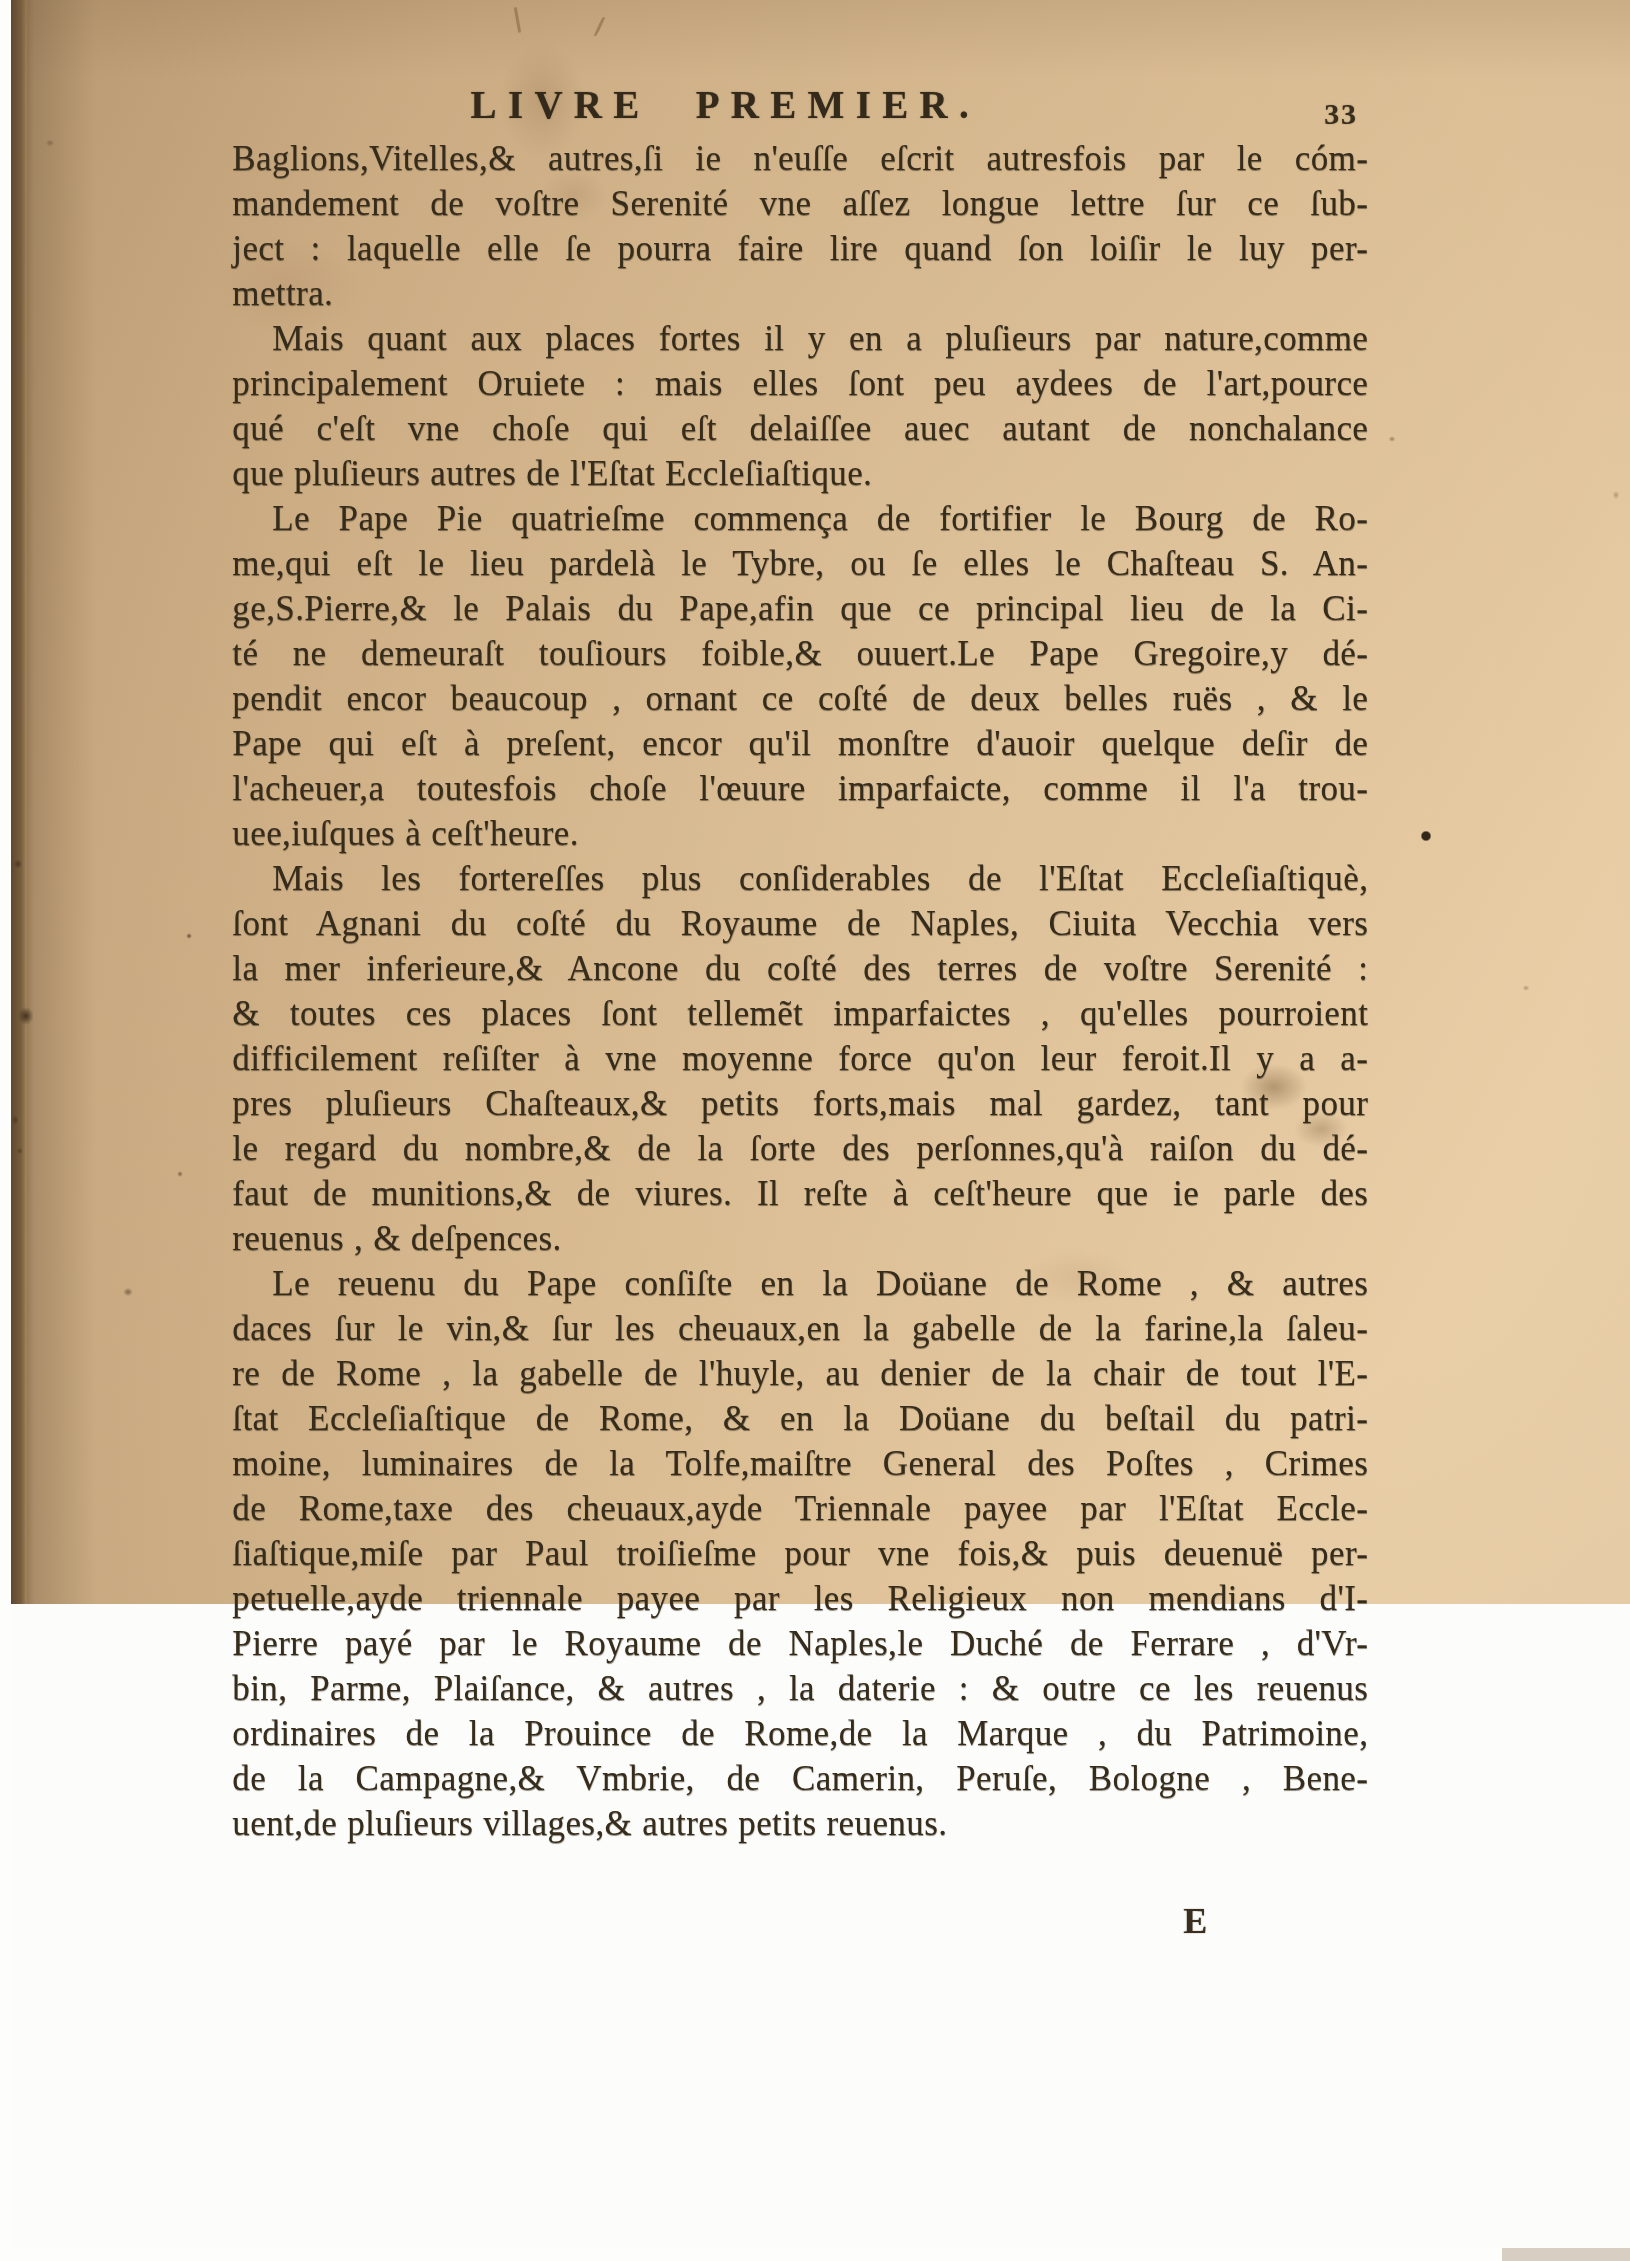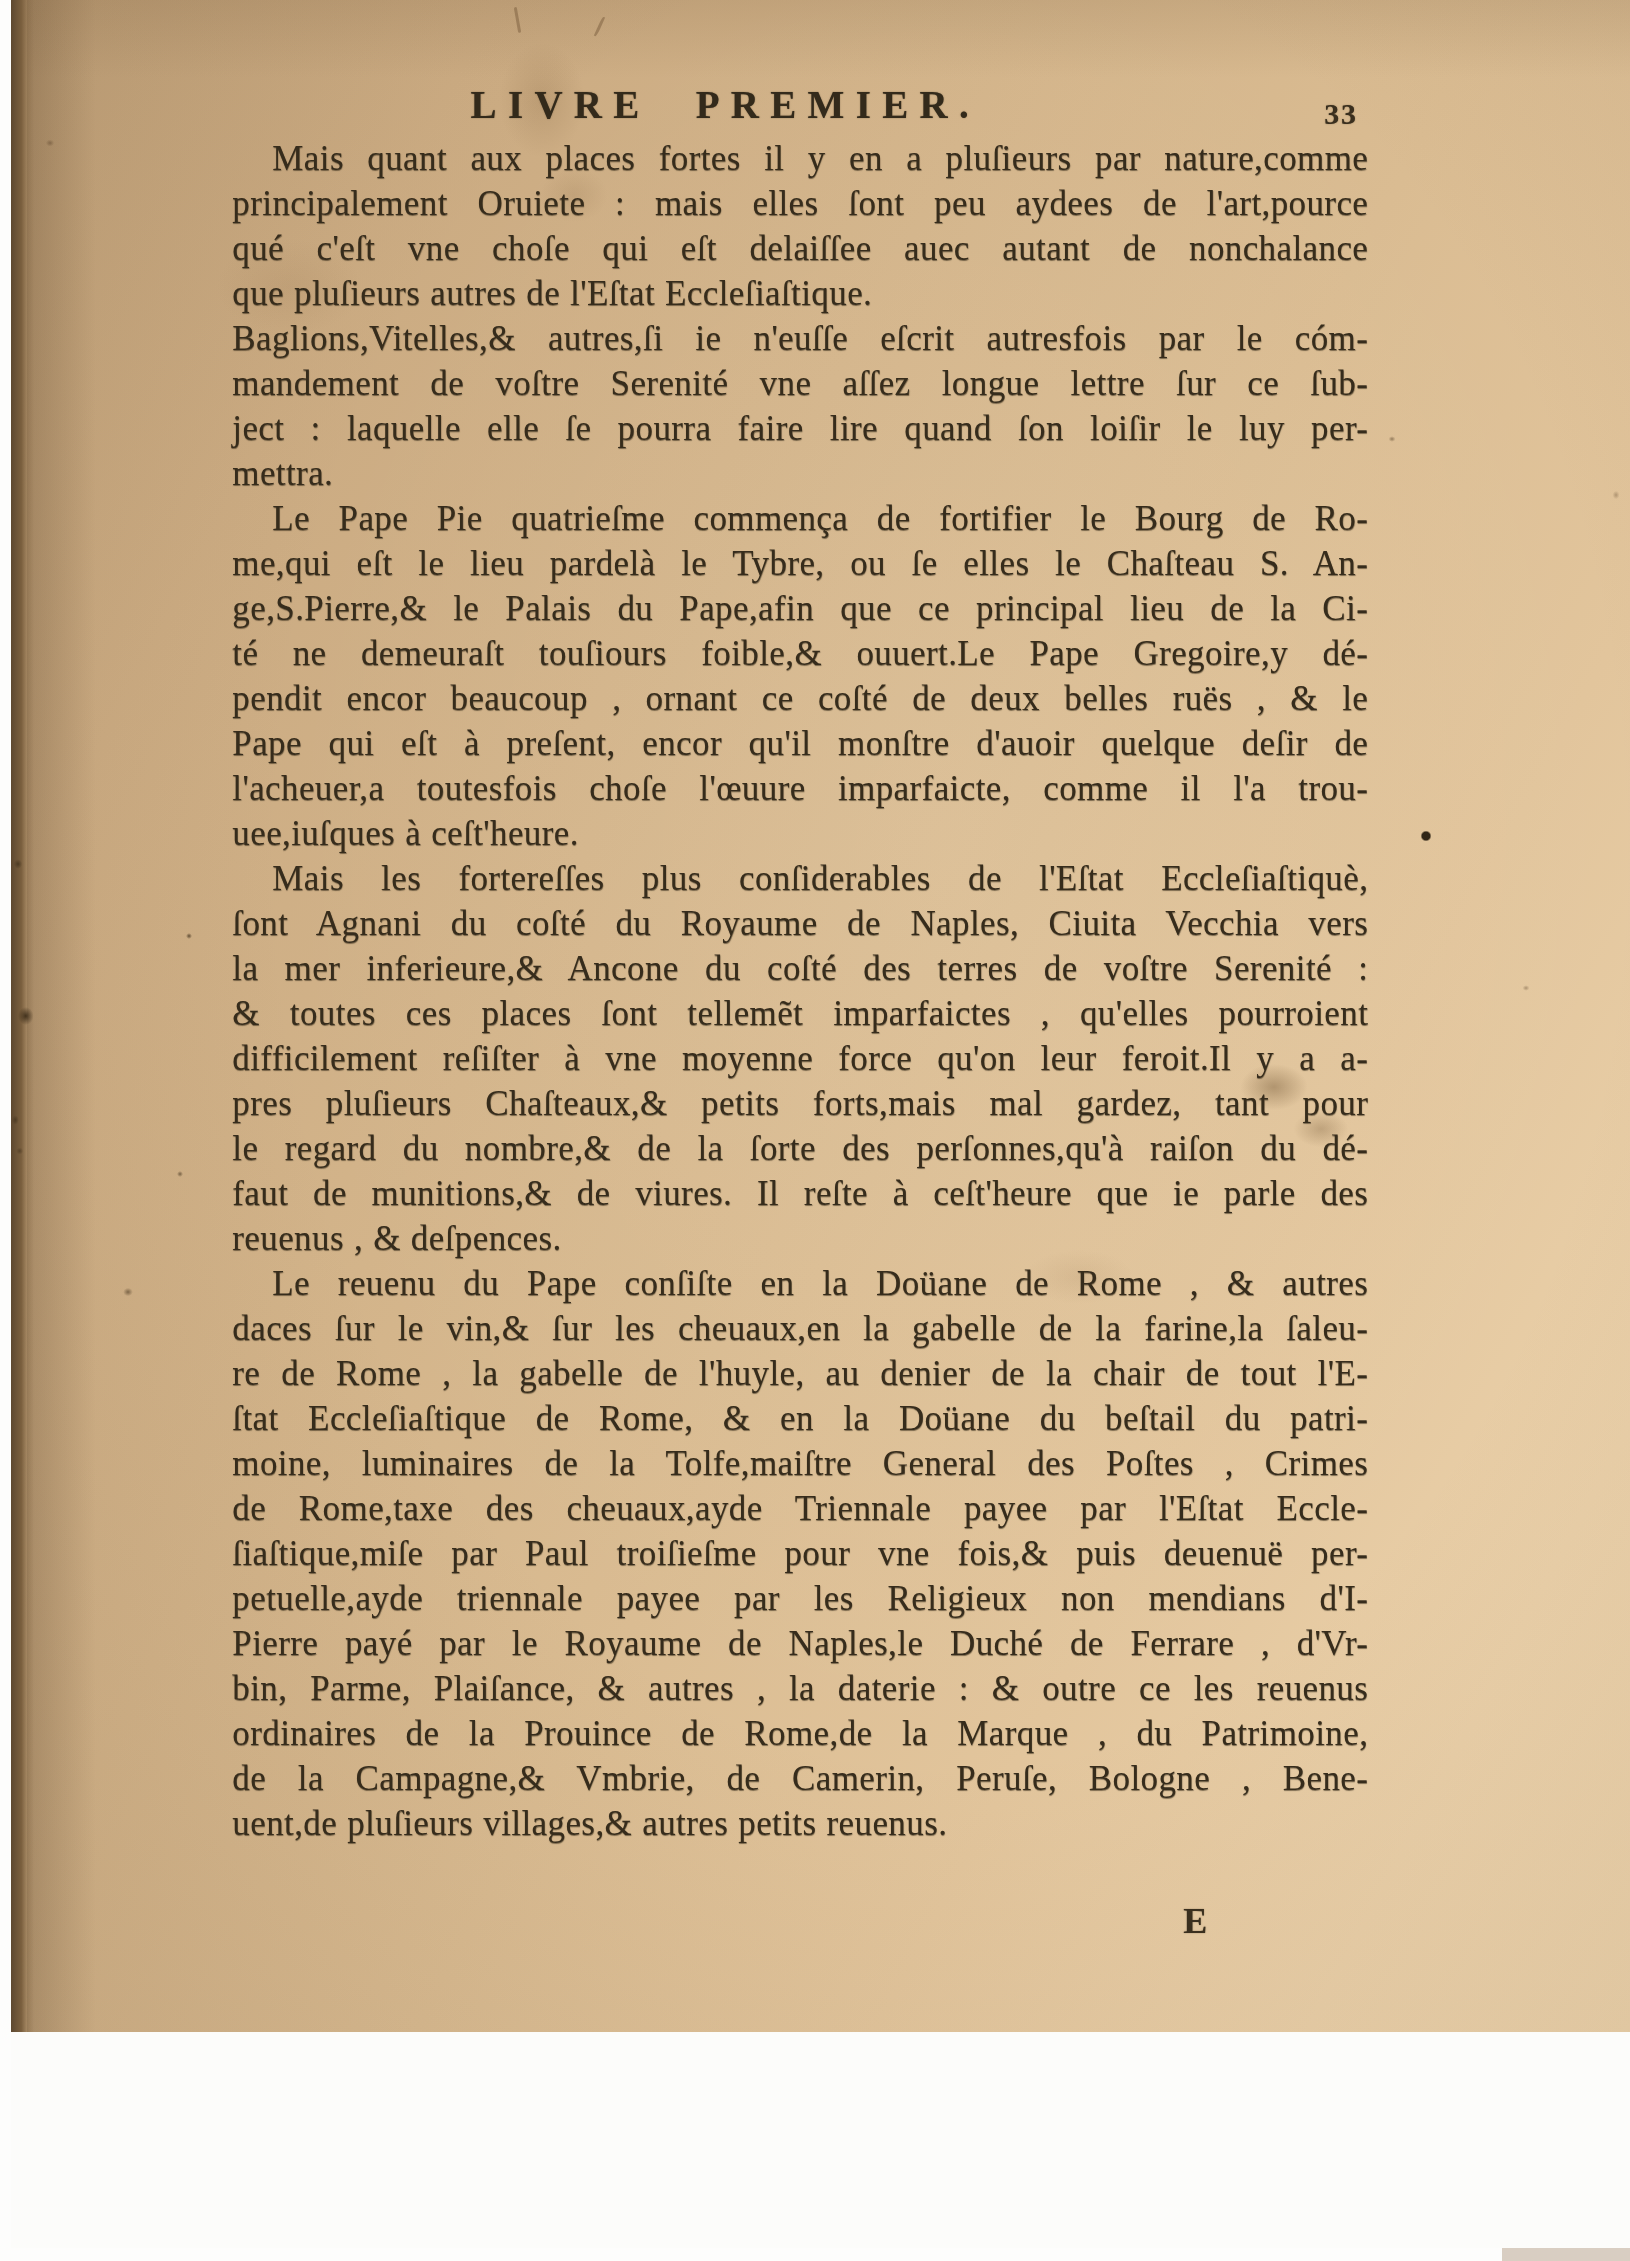--- a/index.html
+++ b/index.html
@@ -9,21 +9,21 @@
     width: 1631px;
     height: 2261px;
     overflow: hidden;
     background: #fcfcfa;
     font-family: "Liberation Serif", "DejaVu Serif", serif;
   }
   
   #paper {
     position: absolute;
     left: 11.3px; top: 0;
-    width: 1620px; height: 2032px;
+    width: 1620px; height: 1604px;
     background:
       
       radial-gradient(ellipse 1216px 1650px at 58% 42%, rgba(255,245,225,0.10) 0%, rgba(255,245,225,0) 55%, rgba(115,86,55,0.14) 100%),
       
       linear-gradient(to bottom, rgba(118,90,58,0.16) 0%, rgba(118,90,58,0) 78px),
       
       linear-gradient(118deg, #bfa078 0%, #cbab82 18%, #d3b48a 38%, #dabc92 55%, #e2c59c 72%, #ead0a9 88%, #eed5ae 100%);
   }
   
   #left-edge {
@@ -117,30 +117,30 @@
     <div id="left-edge"></div>
     <div id="stains"></div>
     <div id="pencil-1" class="pencil-mark"></div>
     <div id="pencil-2" class="pencil-mark"></div>
 
     <div id="content">
       <div id="running-title">LIVRE PREMIER.</div>
       <div id="page-number">33</div>
       <div id="text-block">
           <div class="para">
+            <div class="line">Baglions,Vitelles,&amp; autres,ſi ie n'euſſe eſcrit autresfois par le cóm-</div>
+            <div class="line">mandement de voſtre Serenité vne aſſez longue lettre ſur ce ſub-</div>
+            <div class="line">ject : laquelle elle ſe pourra faire lire quand ſon loiſir le luy per-</div>
+            <div class="line line-last">mettra.</div>
+          </div>
+          <div class="para">
             <div class="line line-indent">Mais quant aux places fortes il y en a pluſieurs par nature,comme</div>
             <div class="line">principalement Oruiete : mais elles ſont peu aydees de l'art,pource</div>
             <div class="line">qué c'eſt vne choſe qui eſt delaiſſee auec autant de nonchalance</div>
             <div class="line line-last">que pluſieurs autres de l'Eſtat Eccleſiaſtique.</div>
-          </div>
-          <div class="para">
-            <div class="line">Baglions,Vitelles,&amp; autres,ſi ie n'euſſe eſcrit autresfois par le cóm-</div>
-            <div class="line">mandement de voſtre Serenité vne aſſez longue lettre ſur ce ſub-</div>
-            <div class="line">ject : laquelle elle ſe pourra faire lire quand ſon loiſir le luy per-</div>
-            <div class="line line-last">mettra.</div>
           </div>
           <div class="para">
             <div class="line line-indent">Le Pape Pie quatrieſme commença de fortifier le Bourg de Ro-</div>
             <div class="line">me,qui eſt le lieu pardelà le Tybre, ou ſe elles le Chaſteau S. An-</div>
             <div class="line">ge,S.Pierre,&amp; le Palais du Pape,afin que ce principal lieu de la Ci-</div>
             <div class="line">té ne demeuraſt touſiours foible,&amp; ouuert.Le Pape Gregoire,y dé-</div>
             <div class="line">pendit encor beaucoup , ornant ce coſté de deux belles ruës , &amp; le</div>
             <div class="line">Pape qui eſt à preſent, encor qu'il monſtre d'auoir quelque deſir de</div>
             <div class="line">l'acheuer,a toutesfois choſe l'œuure imparfaicte, comme il l'a trou-</div>
             <div class="line line-last">uee,iuſques à ceſt'heure.</div>

